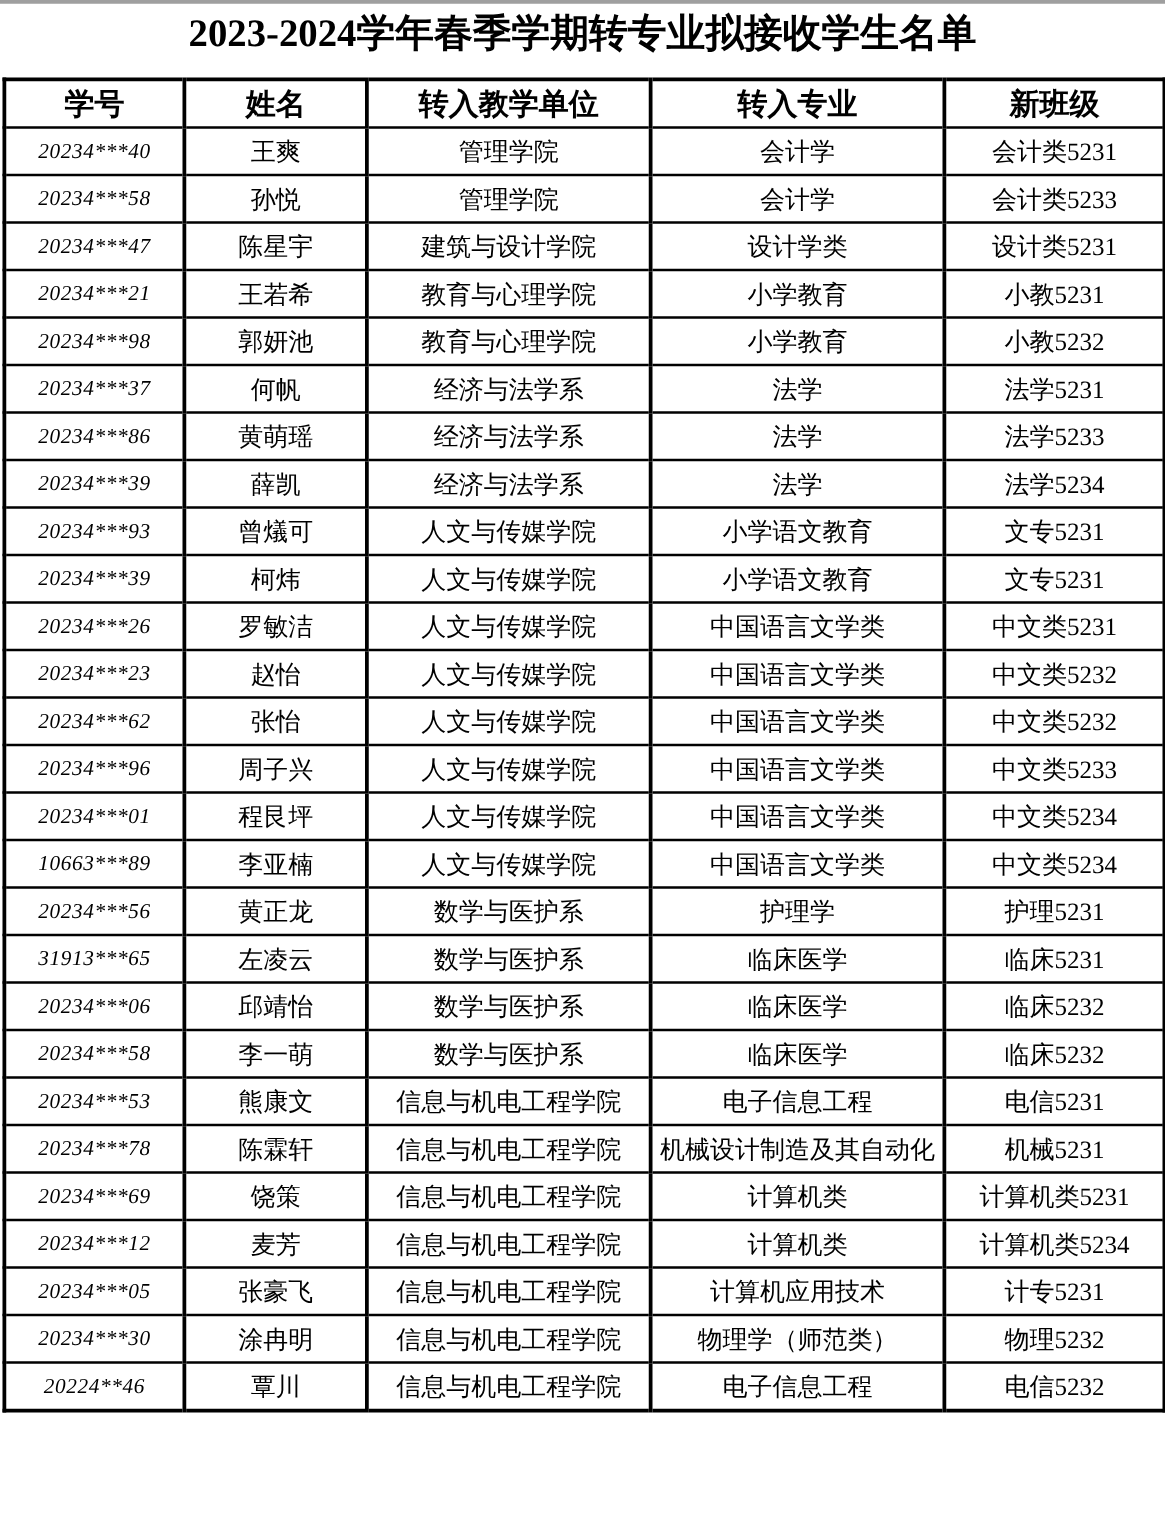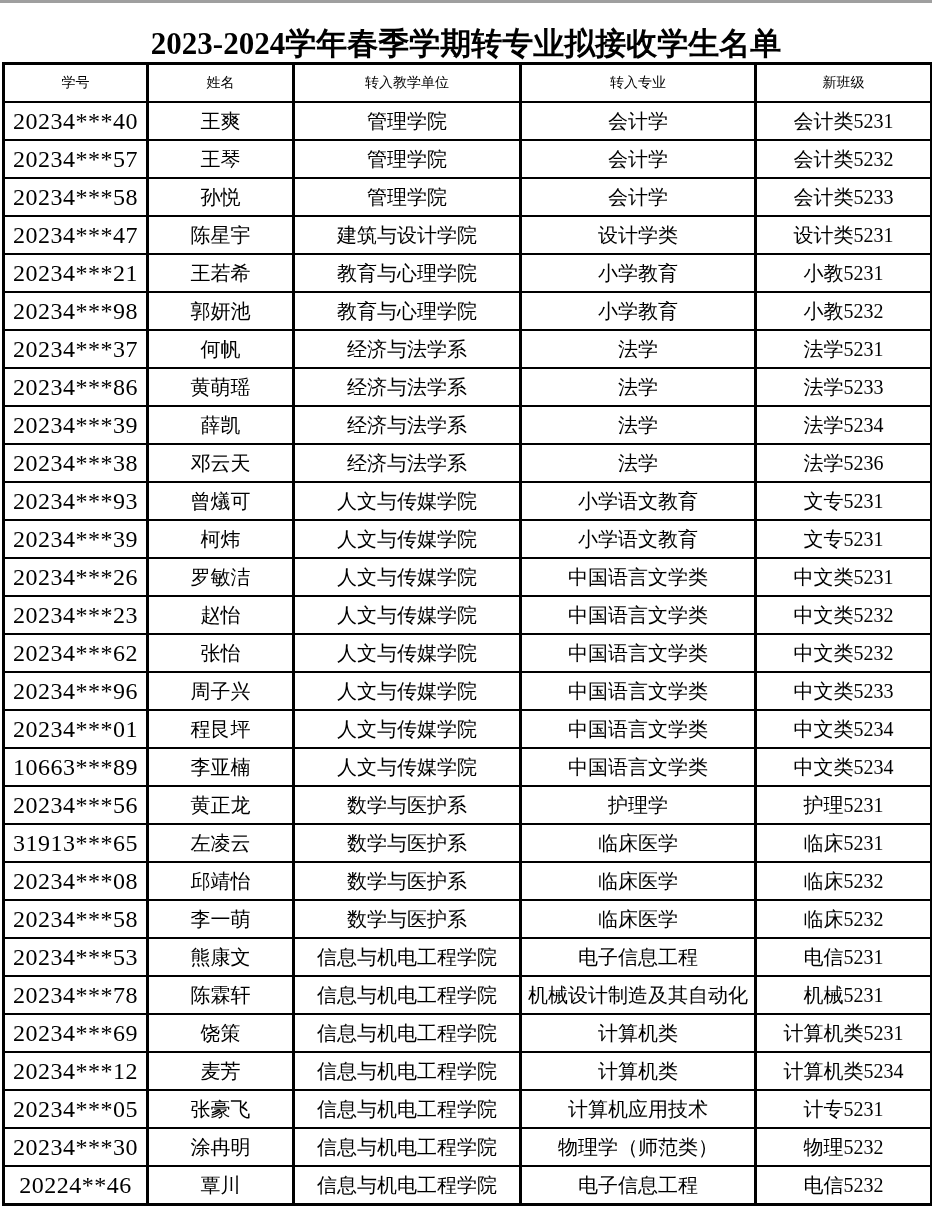--- a/index.html
+++ b/index.html
@@ -20,21 +20,21 @@
   }
   .top-strip {
     position: absolute;
     top: 0; left: 0;
     width: 932px;
     height: 3px;
     background: #9f9f9f;
   }
   .title {
     margin: 0;
-    padding-top: 23px;
+    padding-top: 6px;
     height: 50px;
     text-align: center;
     font-size: 31px;
     font-weight: bold;
     line-height: 1.35;
     letter-spacing: 0px;
     font-family: "Liberation Serif", "DejaVu Serif", serif;
   }
   table.roster {
     position: absolute;
@@ -54,30 +54,31 @@
     padding: 0 2px;
     height: 36px;
     overflow: hidden;
     white-space: nowrap;
   }
   table.roster th:first-child,
   table.roster td:first-child {
     border-left: none;
   }
   table.roster thead th {
-    font-size: 14px;
-    font-weight: normal;
+    font-size: 24px;
+    font-weight: bold;
   }
   table.roster td {
     font-size: 20px;
     font-weight: normal;
   }
   table.roster td.c-id {
-    font-size: 24px;
+    font-size: 17px;
     letter-spacing: 0.5px;
+    font-style: italic;
   }
 </style>
 </head>
 <body>
 
 <div class="page">
   <div class="top-strip"></div>
   <h1 class="title">2023-2024学年春季学期转专业拟接收学生名单</h1>
   <table class="roster">
     <colgroup>
@@ -98,27 +99,20 @@
     </thead>
     <tbody>
         <tr>
           <td class="c-id">20234***40</td>
           <td class="c-name">王爽</td>
           <td class="c-unit">管理学院</td>
           <td class="c-major">会计学</td>
           <td class="c-class">会计类5231</td>
         </tr>
         <tr>
-          <td class="c-id">20234***57</td>
-          <td class="c-name">王琴</td>
-          <td class="c-unit">管理学院</td>
-          <td class="c-major">会计学</td>
-          <td class="c-class">会计类5232</td>
-        </tr>
-        <tr>
           <td class="c-id">20234***58</td>
           <td class="c-name">孙悦</td>
           <td class="c-unit">管理学院</td>
           <td class="c-major">会计学</td>
           <td class="c-class">会计类5233</td>
         </tr>
         <tr>
           <td class="c-id">20234***47</td>
           <td class="c-name">陈星宇</td>
           <td class="c-unit">建筑与设计学院</td>
@@ -154,27 +148,20 @@
           <td class="c-class">法学5233</td>
         </tr>
         <tr>
           <td class="c-id">20234***39</td>
           <td class="c-name">薛凯</td>
           <td class="c-unit">经济与法学系</td>
           <td class="c-major">法学</td>
           <td class="c-class">法学5234</td>
         </tr>
         <tr>
-          <td class="c-id">20234***38</td>
-          <td class="c-name">邓云天</td>
-          <td class="c-unit">经济与法学系</td>
-          <td class="c-major">法学</td>
-          <td class="c-class">法学5236</td>
-        </tr>
-        <tr>
           <td class="c-id">20234***93</td>
           <td class="c-name">曾燨可</td>
           <td class="c-unit">人文与传媒学院</td>
           <td class="c-major">小学语文教育</td>
           <td class="c-class">文专5231</td>
         </tr>
         <tr>
           <td class="c-id">20234***39</td>
           <td class="c-name">柯炜</td>
           <td class="c-unit">人文与传媒学院</td>
@@ -231,21 +218,21 @@
           <td class="c-class">护理5231</td>
         </tr>
         <tr>
           <td class="c-id">31913***65</td>
           <td class="c-name">左凌云</td>
           <td class="c-unit">数学与医护系</td>
           <td class="c-major">临床医学</td>
           <td class="c-class">临床5231</td>
         </tr>
         <tr>
-          <td class="c-id">20234***08</td>
+          <td class="c-id">20234***06</td>
           <td class="c-name">邱靖怡</td>
           <td class="c-unit">数学与医护系</td>
           <td class="c-major">临床医学</td>
           <td class="c-class">临床5232</td>
         </tr>
         <tr>
           <td class="c-id">20234***58</td>
           <td class="c-name">李一萌</td>
           <td class="c-unit">数学与医护系</td>
           <td class="c-major">临床医学</td>

